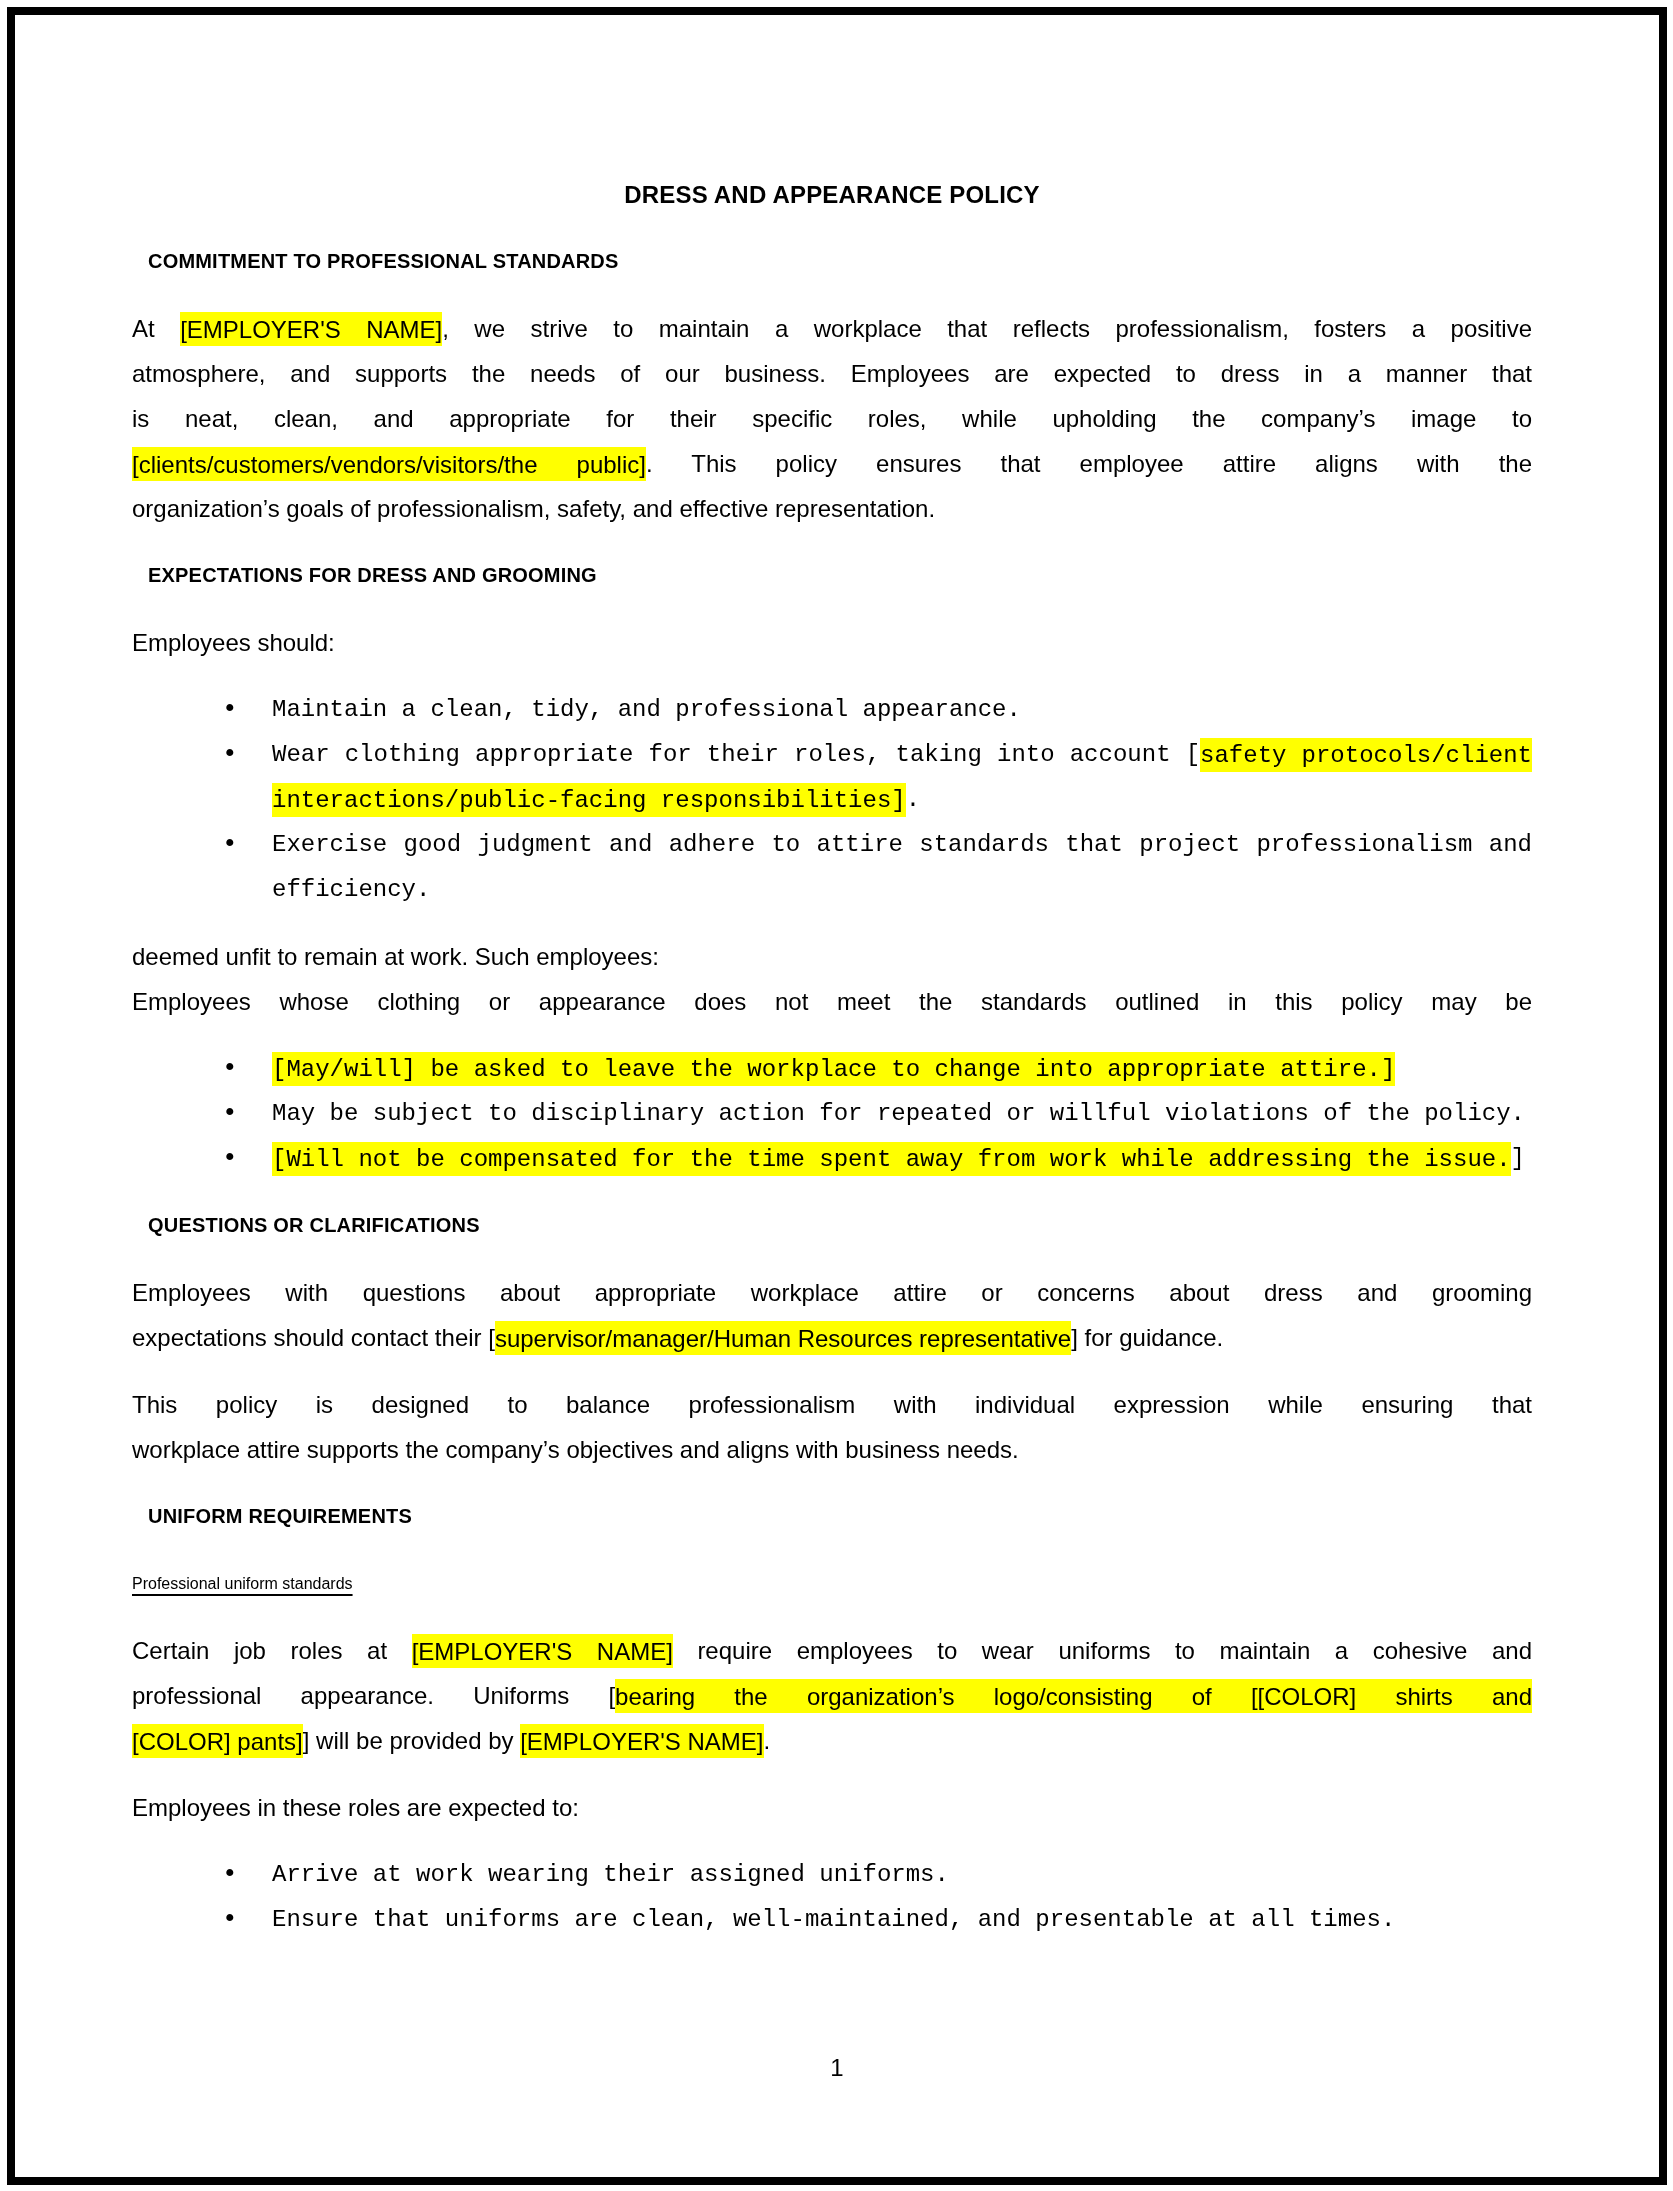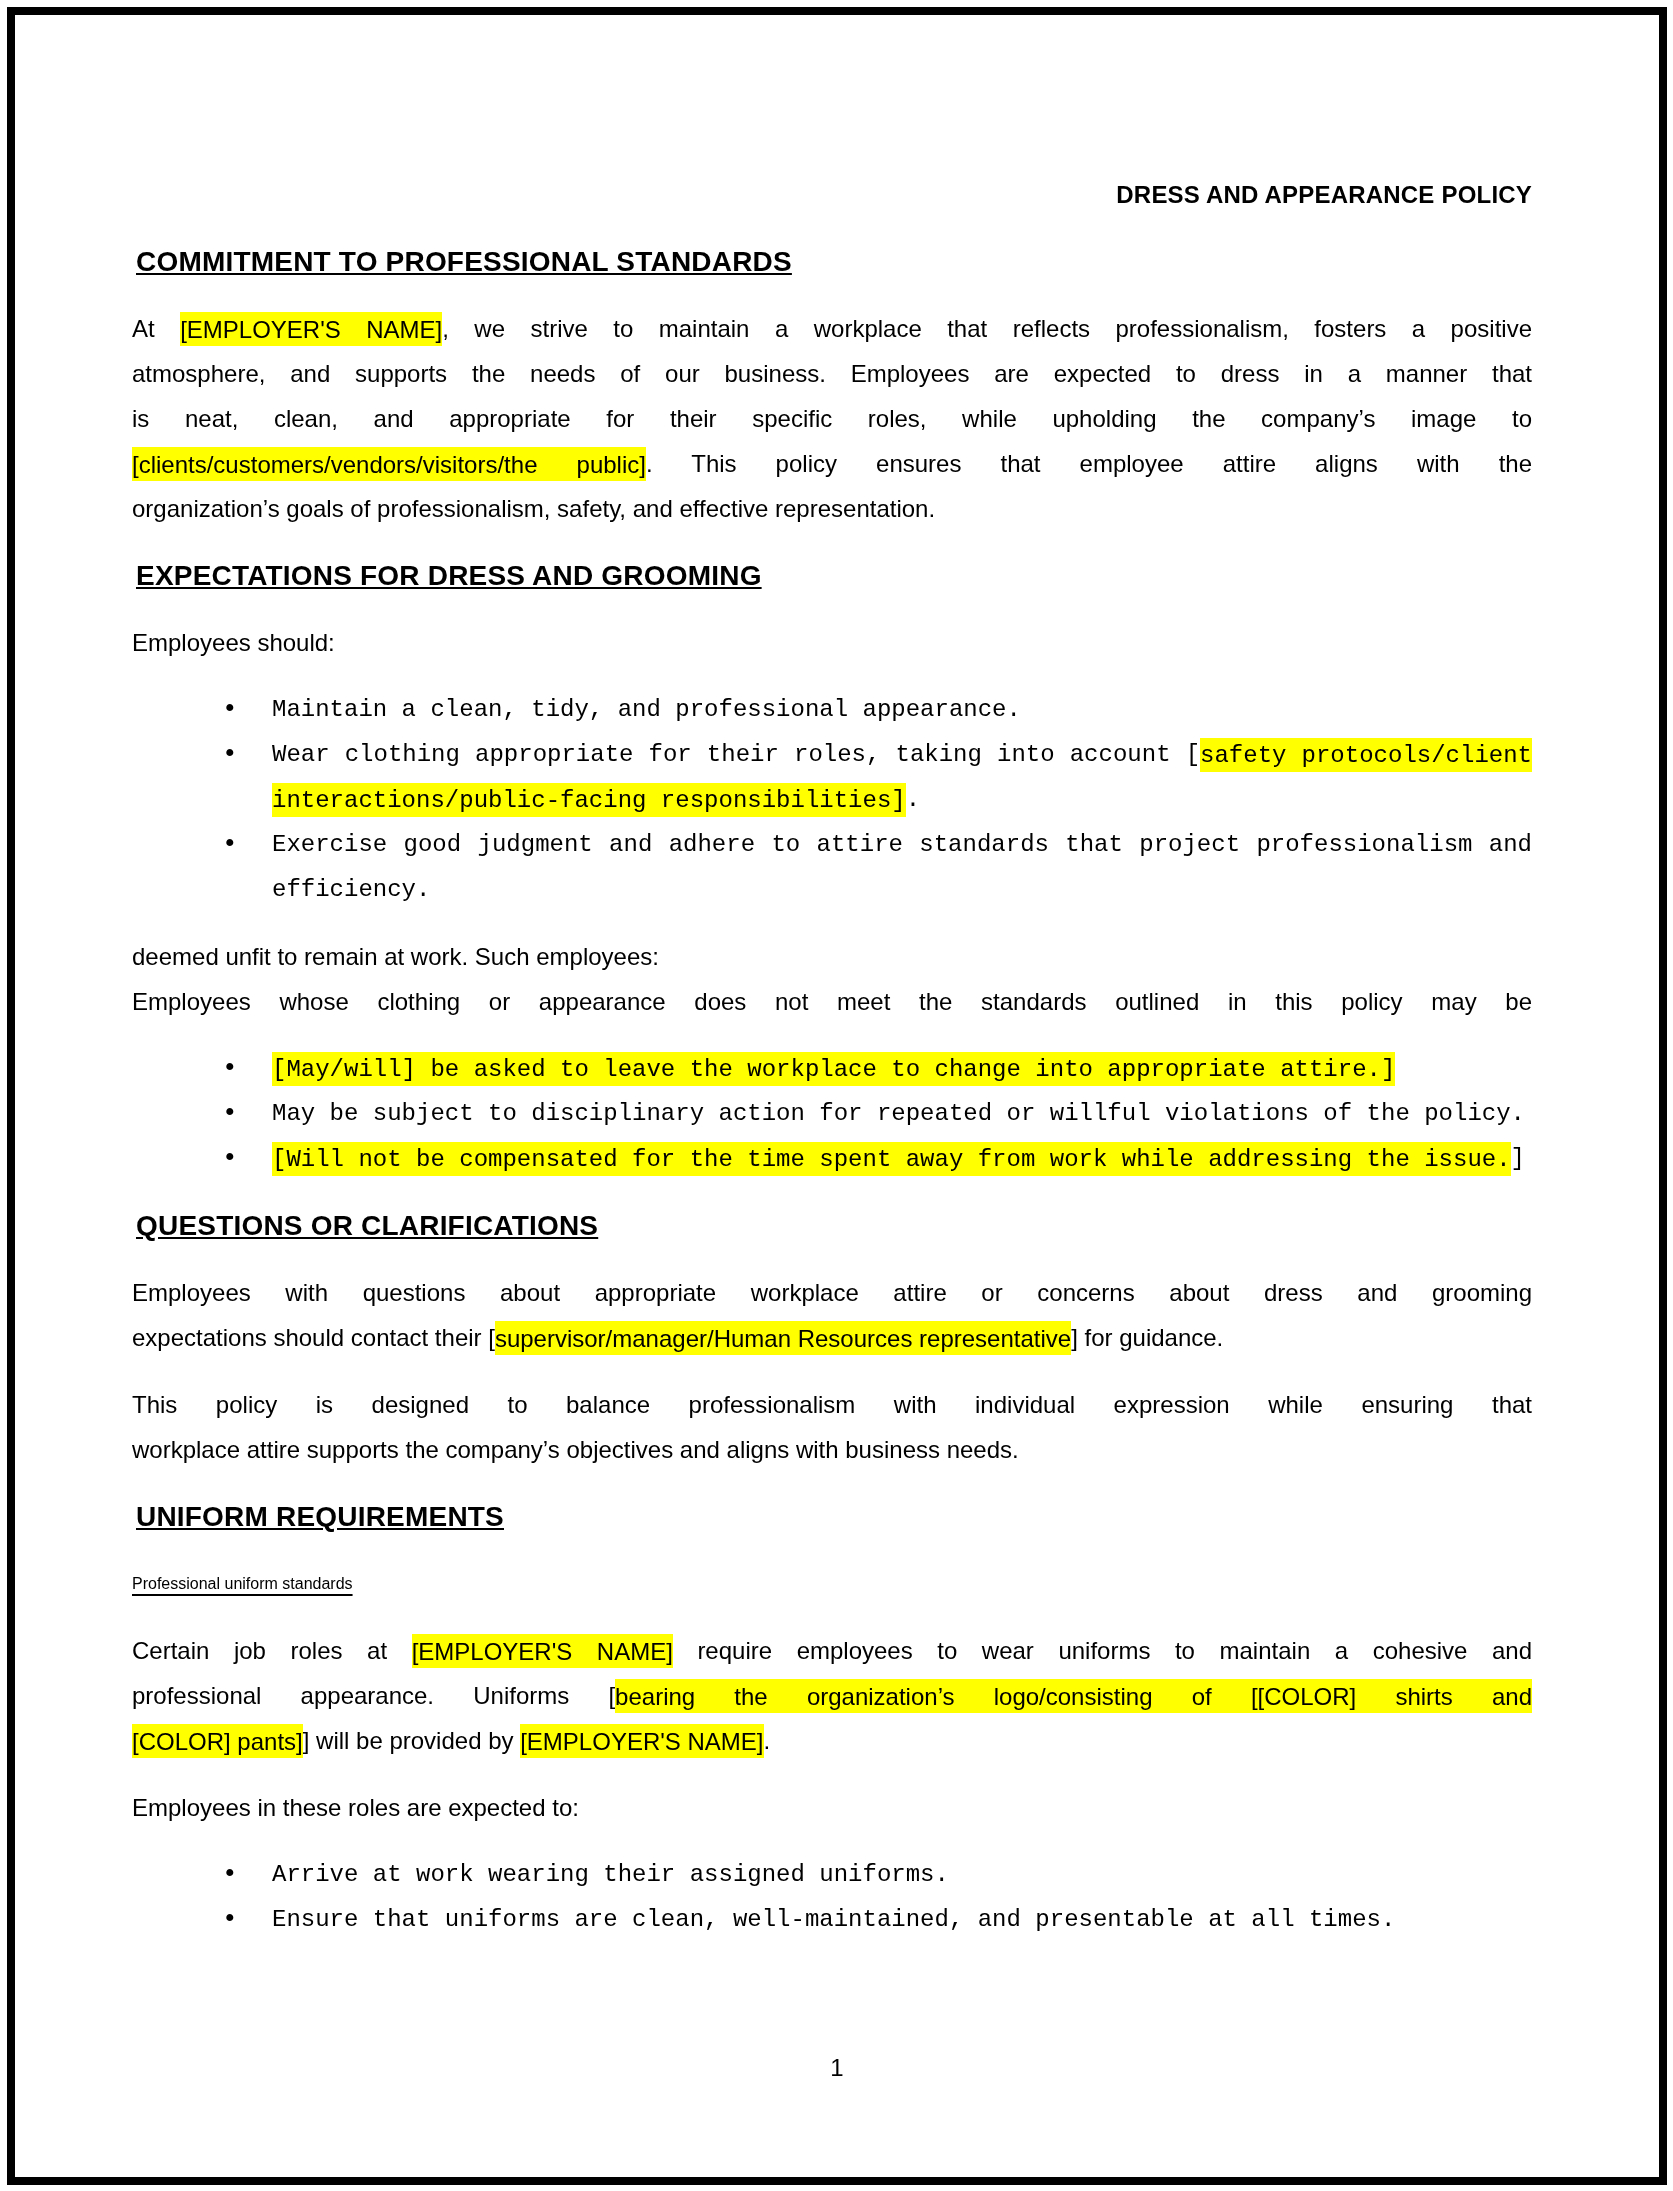--- a/index.html
+++ b/index.html
@@ -25,30 +25,29 @@
     position: absolute;
     left: 132px;
     right: 142px;
     top: 0;
   }
   .title {
     margin: 172px 0 22px 0;
     font-size: 24px;
     font-weight: 700;
     line-height: 45px;
-    text-align: right;
+    text-align: center;
     letter-spacing: 0.2px;
   }
   .h {
-    margin: 0 0 22px 4px;
-    font-size: 28px;
+    margin: 0 0 22px 16px;
+    font-size: 20px;
     font-weight: 700;
     line-height: 45px;
     letter-spacing: 0.2px;
-    text-decoration: underline;
   }
   .p {
     margin: 0 0 22px 0;
     font-size: 24px;
     line-height: 45px;
   }
   .sub {
     margin: 0 0 22px 0;
     font-size: 16px;
     line-height: 45px;

